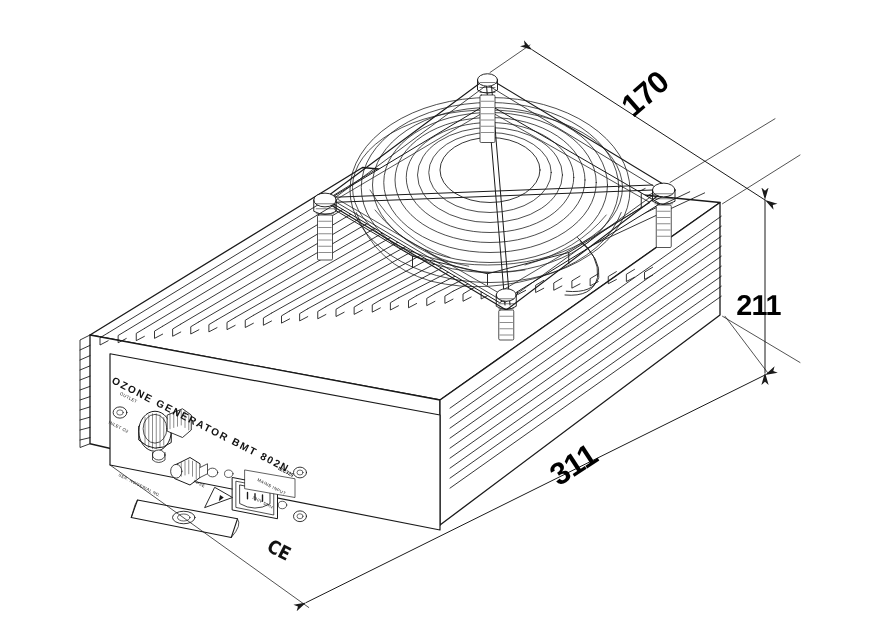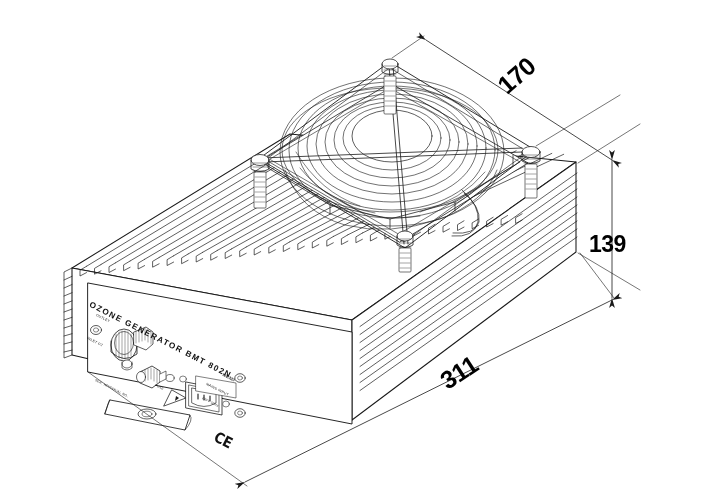--- a/index.html
+++ b/index.html
@@ -414,21 +414,21 @@
         <line x1="580" y1="253" x2="614" y2="298" stroke-width="0.6"></line>
         <line x1="88" y1="372" x2="247" y2="486" stroke-width="0.6"></line>
         <line x1="245" y1="482" x2="612" y2="300" marker-start="url(#arrowStart)" marker-end="url(#arrowEnd)"></line>
       </g>
 
     </g>
   </svg>
 
   <div class="dim-text" id="dim-170">170</div>
 
-  <div class="dim-text" id="dim-139">139</div>
+  <div class="dim-text" id="dim-139">211</div>
 
   <div class="dim-text" id="dim-311">311</div>
 
   <div class="panel-text" id="label-product">OZONE GENERATOR BMT 802N</div>
 
   <div class="panel-text" id="label-outlet">OUTLET</div>
 
   <div class="panel-text" id="label-inlet">INLET O2</div>
 
   <div class="panel-text" id="label-serial">SER. NO/SERIAL NO.</div>

